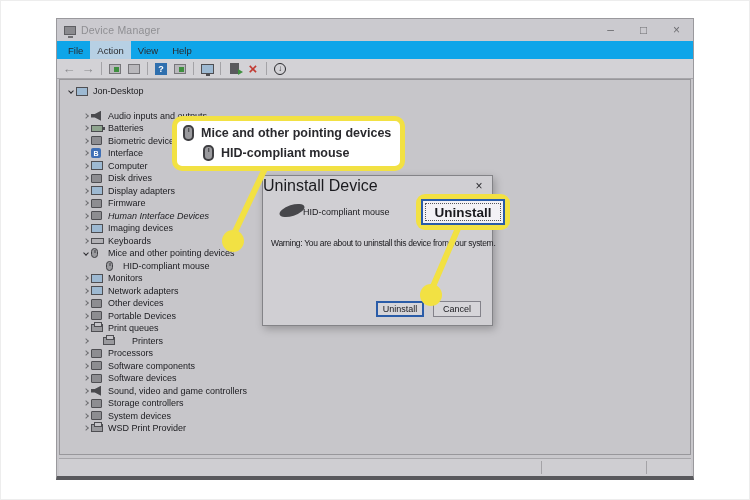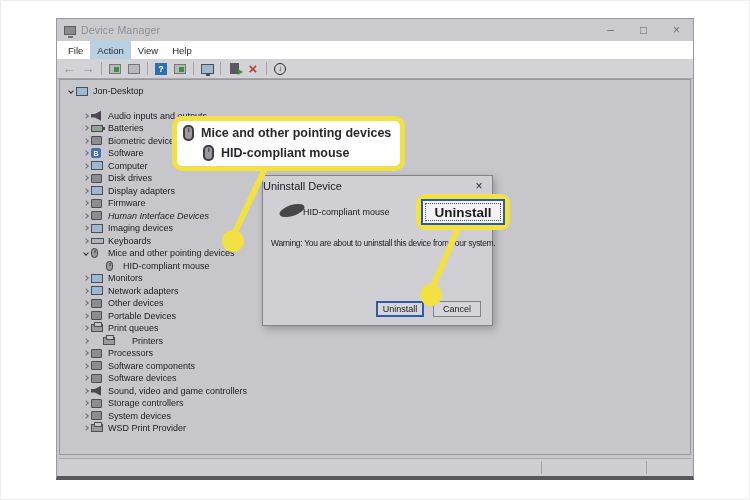--- a/index.html
+++ b/index.html
@@ -11,21 +11,21 @@
   .window { position:absolute; left:56px; top:18px; width:638px; height:462px;
             background:#c9c8cc; border:1px solid #9a999d; border-bottom:4px solid #58585c; z-index:1; }
   .titlebar { position:absolute; left:0; top:0; right:0; height:22px; background:#cbcacf; display:flex; align-items:center; }
   .app-icon { width:12px; height:9px; background:#8a8a8e; border:1px solid #5e5e62; margin:0 5px 0 7px; position:relative; }
   .app-icon::after { content:""; position:absolute; left:3px; bottom:-4px; width:5px; height:2px; background:#6e6e72; }
   .title-text { font-size:10.5px; color:#8f8f93; letter-spacing:.2px; }
   .win-controls { margin-left:auto; display:flex; align-items:center; }
   .win-btn { width:33px; height:22px; display:flex; align-items:center; justify-content:center;
              color:#6e6e72; font-size:12px; line-height:1; }
 
-  .menubar { position:absolute; left:0; top:22px; right:0; height:18px; background:#ffffff; display:flex; align-items:stretch; padding-left:4px; }
+  .menubar { position:absolute; left:0; top:22px; right:0; height:18px; background:#0ea5e9; display:flex; align-items:stretch; padding-left:4px; }
   .menu-item { font-size:9.5px; color:#2a2a2e; padding:0 7px; display:flex; align-items:center; }
   .menu-item.active { background:#b7d0e4; }
 
   .toolbar { position:absolute; left:0; top:40px; right:0; height:20px; background:#d3d2d6;
              border-bottom:1px solid #a7a6aa; display:flex; align-items:center; padding-left:4px; gap:3px; }
   .tb-btn { width:16px; height:16px; display:flex; align-items:center; justify-content:center; position:relative; }
   .tb-sep { width:1px; height:13px; background:#a4a3a7; margin:0 2px; }
   .tb-arrow { color:#8a8a8e; font-size:13px; font-weight:bold; line-height:1; }
   .win-ic { width:12px; height:10px; background:#b9b8bc; border:1px solid #77767a; position:relative; }
   .win-ic .grn { position:absolute; right:1px; bottom:1px; width:5px; height:5px; background:#3f8f3f; }
@@ -68,21 +68,21 @@
   .ic-printer::before { content:""; position:absolute; left:2px; top:-3px; width:6px; height:3px; background:#c5c4c8; border:1px solid #4e4e52; }
   .ic-usb { width:6px; height:10px; background:#4a4a4e; }
 
   .statusbar { position:absolute; left:2px; right:2px; bottom:0; height:18px; background:#cfced2; border-top:1px solid #a7a6aa; }
   .sb-sep { position:absolute; top:2px; bottom:2px; width:1px; background:#a4a3a7; }
 
   
   .dialog { position:absolute; left:262px; top:175px; width:231px; height:151px; background:#d0cfd3;
             border:1px solid #838387; box-shadow:2px 3px 8px rgba(0,0,0,.25); z-index:2; }
   .dlg-title { position:absolute; left:0; top:0; right:0; height:20px; display:flex; align-items:center; }
-  .dlg-title-text { font-size:11px; color:#1a1a1e; }
+  .dlg-title-text { font-size:16px; color:#1a1a1e; }
   .dlg-close { margin-left:auto; width:26px; height:20px; display:flex; align-items:center; justify-content:center;
                font-size:12px; color:#2a2a2e; }
   .dlg-mouse { position:absolute; left:16px; top:29px; width:26px; height:11px; background:#47474b;
                border-radius:50%; transform:rotate(-18deg); }
   .dlg-device { position:absolute; left:40px; top:31px; font-size:9px; color:#1a1a1e; }
   .dlg-warning { position:absolute; left:8px; top:62px; font-size:8.5px; letter-spacing:-.3px;
                  color:#1a1a1e; white-space:nowrap; }
   .dlg-buttons { position:absolute; right:11px; bottom:8px; display:flex; gap:9px; }
   .dlg-btn { width:48px; height:16px; font-size:9px; color:#1a1a1e; background:#d6d5d9;
              display:flex; align-items:center; justify-content:center; }
@@ -206,21 +206,21 @@
         </span>
         <span class="tree-label">Biometric devices</span>
       </div>
       <div class="tree-row" style="padding-left: 21px;">
         <span class="chev collapsed">
           <i></i>
         </span>
         <span class="tree-ic">
           <span class="ic-bluetooth">B</span>
         </span>
-        <span class="tree-label">Software</span>
+        <span class="tree-label">Interface</span>
       </div>
       <div class="tree-row" style="padding-left: 21px;">
         <span class="chev collapsed">
           <i></i>
         </span>
         <span class="tree-ic">
           <span class="ic-screen"></span>
         </span>
         <span class="tree-label">Computer</span>
       </div>

